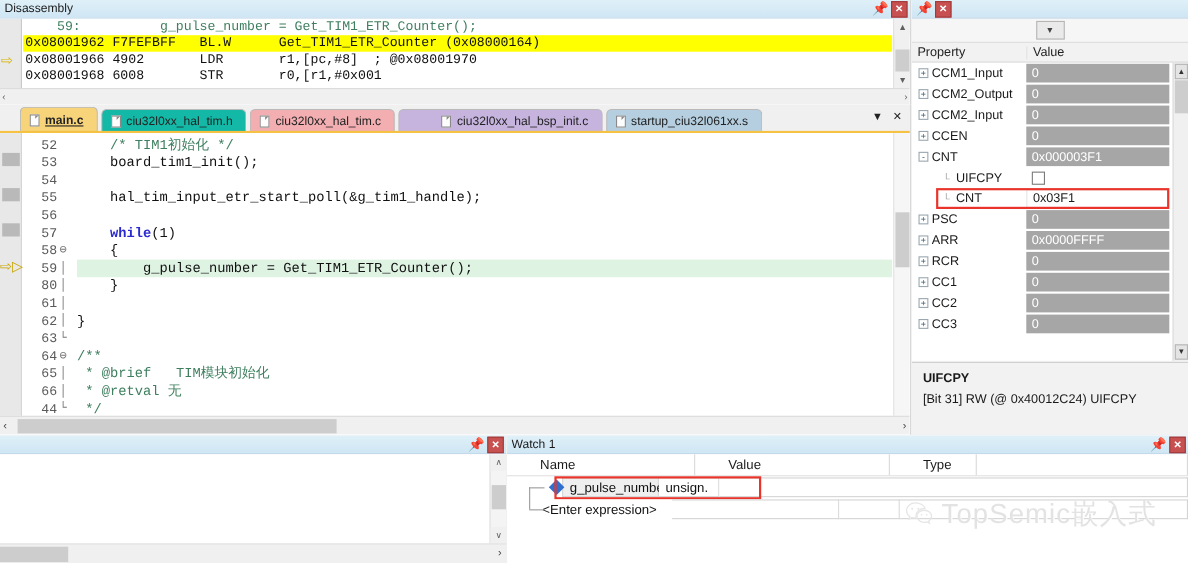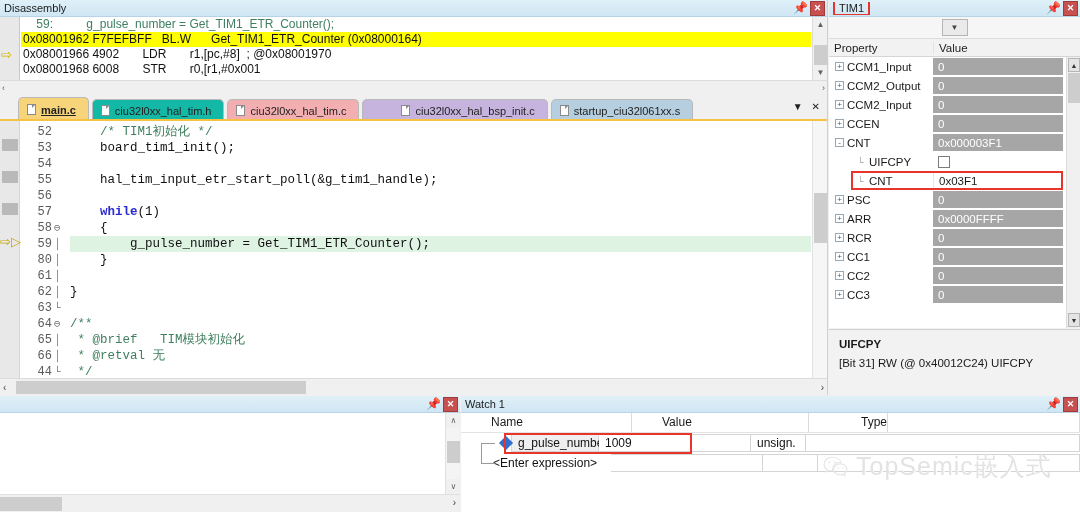--- a/index.html
+++ b/index.html
@@ -47,21 +47,21 @@
   #disasm .dis-body {
     position: absolute; left: 0; top: 17px; right: 0; bottom: 0;
     background: #ffffff; overflow: hidden;
   }
   .dis-gutter {
     position: absolute; left: 0; top: 0; width: 20px; bottom: 15px;
     background: #e8e8e8; border-right: 1px solid #c9c9c9;
   }
   .dis-lines {
     position: absolute; left: 21px; top: 0; right: 16px; bottom: 15px;
-    font-family: Liberation Sans, sans-serif;
+    font-family: Liberation Mono, monospace;
     font-size: 12px; line-height: 15px;
     white-space: pre;
   }
   .dis-line { height: 15px; padding-left: 2px; color: #111; }
   .dis-line.src { color: #3f7f5f; }
   .dis-line.hl { background: #ffff00; }
   .dis-vscroll {
     position: absolute; right: 0; top: 0; width: 15px; bottom: 15px;
     background: #f0f0f0; border-left: 1px solid #dcdcdc;
   }
@@ -231,21 +231,21 @@
   .con-hright { position: absolute; right: 4px; top: 2px; font-size: 10px; color: #444; }
 
   
   #watch { left: 461px; top: 396px; width: 619px; height: 116px; background: #ffffff; }
   .w-head {
     position: absolute; left: 0; top: 17px; right: 0; height: 20px;
     display: flex; font-size: 12px; color: #1a1a1a; background: #ffffff;
     border-bottom: 1px solid #e2e2e2;
   }
   .w-head .h { padding: 2px 0 0 6px; border-right: 1px solid #d9d9d9; margin-left: 24px; }
-  .w-h1 { width: 147px; } .w-h2 { width: 153px; } .w-h3 { width: 55px; text-align: right; } .w-h4 { flex: 1; border-right: none; }
+  .w-h1 { width: 147px; } .w-h2 { width: 153px; } .w-h3 { width: 55px; } .w-h4 { flex: 1; border-right: none; }
   .w-rows { position: absolute; left: 0; top: 37px; right: 0; bottom: 0; }
   .wrow { height: 20px; display: flex; align-items: center; font-size: 12px; }
   .wrow .tree { width: 42px; position: relative; height: 20px; }
   .wrow .dia { width: 10px; height: 10px; background: #2f6fd0; transform: rotate(45deg);
                margin-left: -2px; flex: none; }
   .wrow .cname { width: 88px; height: 18px; background: #efefef; border: 1px solid #d4d4d4;
                  display: flex; align-items: center; padding-left: 6px; color: #111; }
   .wrow .cval  { width: 152px; height: 18px; background: #ffffff; border: 1px solid #d4d4d4;
                  border-left: none; display: flex; align-items: center; padding-left: 6px; color: #111; }
   .wrow .ctyp  { width: 55px; height: 18px; background: #ffffff; border: 1px solid #d4d4d4;
@@ -379,23 +379,20 @@
       <div class="ed-hscroll">
         <span>‹</span>
         <div class="ed-hthumb"></div>
         <span>›</span>
       </div>
     </div>
   </div>
 
   <div class="panel" id="tim1">
     <div class="panel-title">
-      <span class="ttl">
-        <span class="ttl-box">TIM1</span>
-      </span>
       <span class="pin-btn">📌</span>
       <span class="close-btn">✕</span>
     </div>
 
     <div class="tim-sel">
       <div class="combo">▼</div>
     </div>
 
     <div class="prop-head">
       <div class="c1">Property</div>
@@ -543,21 +540,20 @@
       <div class="h w-h4"></div>
     </div>
     <div class="w-rows" id="w-rows">
         <div class="wrow" style="position: relative;">
           <div class="tree">
             <div class="tree-l" style="left:20px;top:10px;height:20px;"></div>
             <div class="tree-h" style="left:20px;top:10px;width:14px;"></div>
           </div>
           <span class="dia"></span>
           <div class="cname">g_pulse_number</div>
-          <div class="cval">1009</div>
           <div class="ctyp">unsign.</div>
           <div class="crest"></div>
           <div class="wbox-red"></div>
         </div>
         <div class="wrow entry" style="position: relative;">
           <div class="tree">
             <div class="tree-h" style="left:20px;top:10px;width:14px;"></div>
           </div>
           <div class="cname">&lt;Enter expression&gt;</div>
           <div class="cval"></div>

